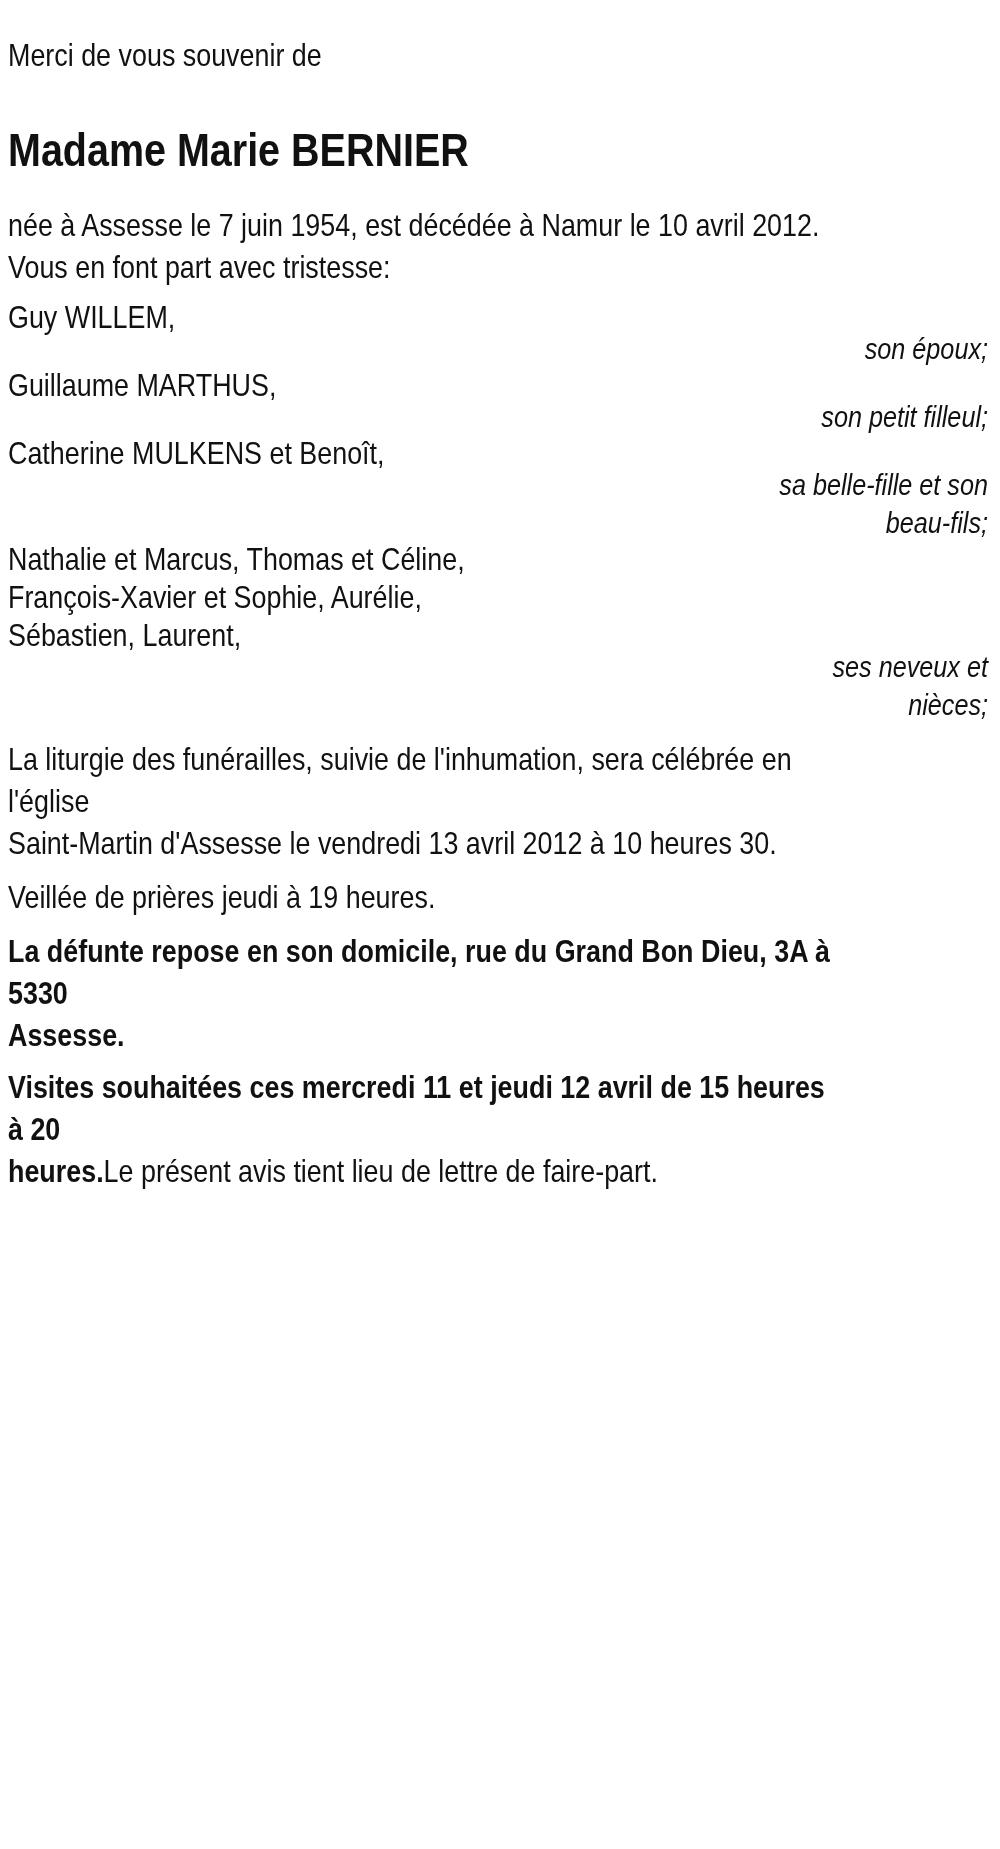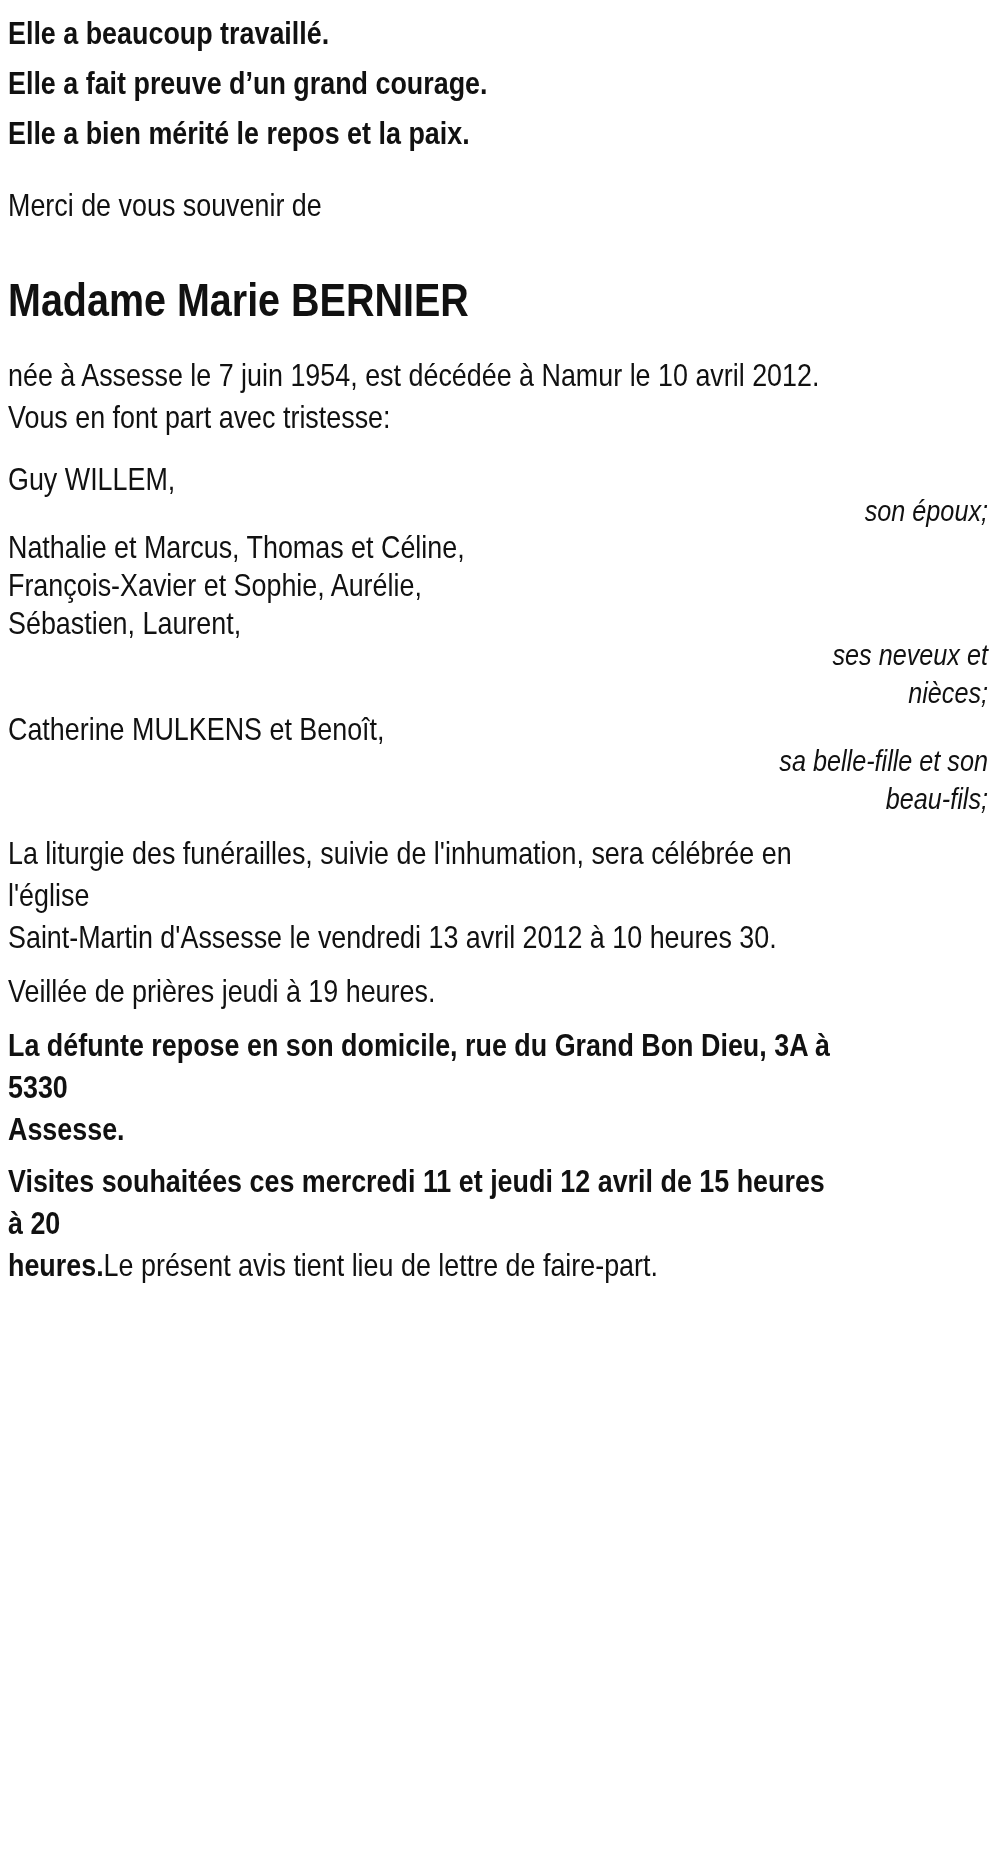--- a/index.html
+++ b/index.html
@@ -44,21 +44,21 @@
     margin: 26px 0 0;
     font-size: 32px;
     line-height: 42px;
   }
   .announce {
     margin: 0;
     font-size: 32px;
     line-height: 42px;
   }
   .family {
-    margin-top: 22px;
+    margin-top: 10px;
   }
   .family .names {
     margin: 0;
     font-size: 32px;
     line-height: 38px;
     white-space: pre-line;
   }
   .family .relation {
     margin: -6px 0 -2px;
     font-size: 30px;
@@ -77,58 +77,57 @@
   .para.repose      { font-weight: bold; }
   .para.visits      { margin-top: 10px; }
   .visits .bold-part { font-weight: bold; white-space: pre-line; }
   .visits .reg-part  { font-weight: normal; white-space: pre-line; }
 </style>
 </head>
 <body>
 
 <div class="page">
 
-  <div class="epitaph">
-    <p class="sx">Elle a beaucoup travaillé.</p>
-    <p class="sx">Elle a fait preuve d’un grand courage.</p>
-    <p class="sx">Elle a bien mérité le repos et la paix.</p>
-  </div>
 
   <p class="merci sx">Merci de vous souvenir de</p>
 
   <h1 class="deceased sx">Madame Marie BERNIER</h1>
 
   <p class="lifedates sx">née à Assesse le 7 juin 1954, est décédée à Namur le 10 avril 2012.</p>
 
   <p class="announce sx">Vous en font part avec tristesse:</p>
 
   <div class="family">
 
     <div>
       <p class="names sx">Guy WILLEM,</p>
       <p class="relation sxr">son époux;</p>
     </div>
 
 
 
 
 
+    <div>
+      <p class="names sx">Guillaume MARTHUS,</p>
+      <p class="relation sxr">son petit filleul;</p>
+    </div>
+
+    <div>
+      <p class="names sx">Catherine MULKENS et Benoît,</p>
+      <p class="relation sxr">sa belle-fille et son
+beau-fils;</p>
+    </div>
 
     <div>
       <p class="names sx">Nathalie et Marcus, Thomas et Céline,
 François-Xavier et Sophie, Aurélie,
 Sébastien, Laurent,</p>
       <p class="relation sxr">ses neveux et
 nièces;</p>
-    </div>
-
-    <div>
-      <p class="names sx">Catherine MULKENS et Benoît,</p>
-      <p class="relation sxr">sa belle-fille et son
-beau-fils;</p>
     </div>
 
 
   </div>
 
   <p class="para ceremony sx">La liturgie des funérailles, suivie de l'inhumation, sera célébrée en l'église
 Saint-Martin d'Assesse le vendredi 13 avril 2012 à 10 heures 30.</p>
 
   <p class="para vigil sx">Veillée de prières jeudi à 19 heures.</p>
 

